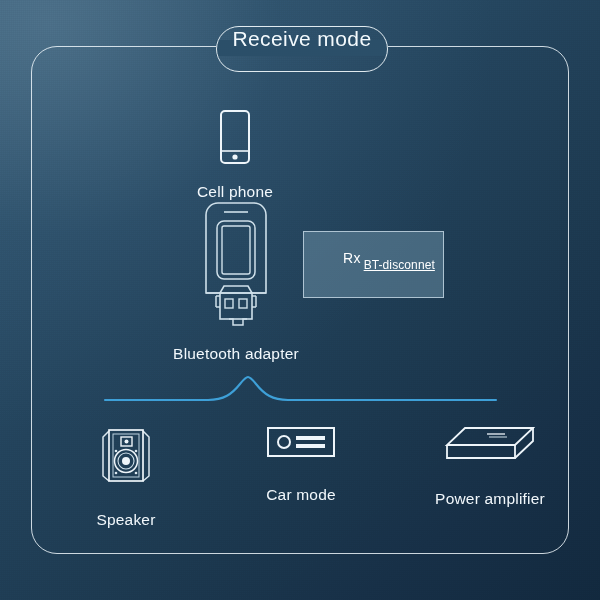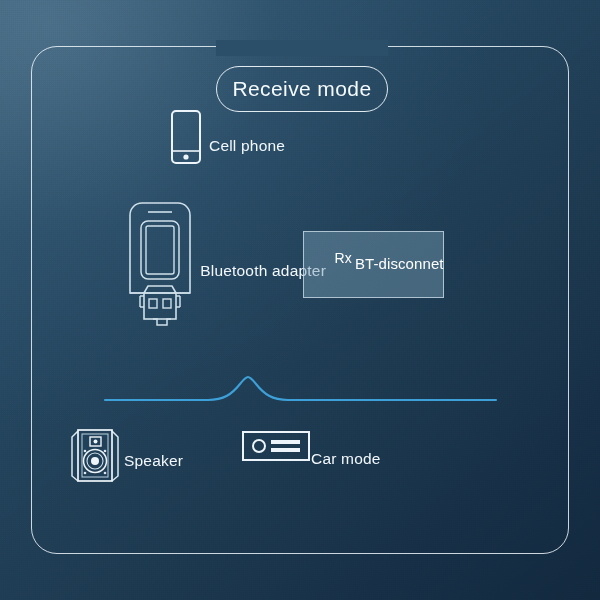--- a/index.html
+++ b/index.html
@@ -53,36 +53,35 @@
   }
   #title-pill {
     position: absolute;
     left: 216px;
     top: 26px;
     width: 172px;
     height: 46px;
     border: 1.5px solid rgba(240,247,251,0.92);
     border-radius: 24px;
     display: flex;
-    align-items: center;
+    align-items: flex-start;
     justify-content: center;
     box-sizing: border-box;
     background: transparent;
-    margin-top: 40px;
   }
   #title-pill span {
     font-size: 21px;
     letter-spacing: 0.4px;
     color: #f4fafd;
     white-space: nowrap;
   }
   .node {
     position: absolute;
     display: flex;
-    flex-direction: row;
+    flex-direction: column;
     align-items: center;
   }
   .node-label {
     font-size: 15.5px;
     color: #f2f8fc;
     white-space: nowrap;
     letter-spacing: 0.2px;
   }
   
   #cellphone { left: 163px; top: 108px; width: 144px; }
@@ -112,36 +111,37 @@
   }
   #rx-sup {
     font-size: 14px;
     color: #ffffff;
     position: relative;
     top: -6px;
     margin-right: 3px;
     letter-spacing: 0.2px;
   }
   #rx-main {
-    font-size: 15px;
+    font-size: 12px;
     color: #ffffff;
     letter-spacing: 0.1px;
     white-space: nowrap;
+    text-decoration: underline;
   }
   
   #divider {
     position: absolute;
     left: 100px;
     top: 372px;
     width: 400px;
     height: 34px;
   }
   
   #speaker { left: 66px; top: 424px; width: 120px; }
-  #speaker .node-label { margin-top: 12px; text-align: center; }
+  #speaker .node-label { margin-top: 25px; text-align: center; }
   #carradio { left: 241px; top: 424px; width: 120px; }
   #carradio .node-label { margin-top: 26px; }
   #amplifier { left: 410px; top: 424px; width: 160px; }
   #amplifier .node-label { margin-top: 22px; }
   .icon-wrap { display: block; line-height: 0; }
 </style>
 </head>
 <body>
 
 <div id="stage">
@@ -244,14 +244,30 @@
       <svg width="70" height="36" viewBox="0 0 70 36">
         <rect x="2" y="4" width="66" height="28" fill="none" stroke="#eef5fa" stroke-width="2"></rect>
         <circle cx="18" cy="18" r="6" fill="none" stroke="#eef5fa" stroke-width="2"></circle>
         <rect x="30" y="12" width="29" height="4" fill="#eef5fa"></rect>
         <rect x="30" y="20" width="29" height="4" fill="#eef5fa"></rect>
       </svg>
     </span>
     <span class="node-label">Car mode</span>
   </div>
 
+  <div class="node" id="amplifier">
+    <span class="icon-wrap">
+      <svg width="94" height="44" viewBox="0 0 94 44">
+
+        <path d="M22 4 L90 4 L72 21 L4 21 Z" fill="none" stroke="#eef5fa" stroke-width="1.8"></path>
+
+        <path d="M4 21 V34 L72 34 V21" fill="none" stroke="#eef5fa" stroke-width="1.8"></path>
+
+        <path d="M72 34 L90 17 V4" fill="none" stroke="#eef5fa" stroke-width="1.8"></path>
+
+        <line x1="44" y1="10" x2="62" y2="10" stroke="#eef5fa" stroke-width="1.3"></line>
+        <line x1="46" y1="13" x2="64" y2="13" stroke="#cfe0ea" stroke-width="1"></line>
+      </svg>
+    </span>
+    <span class="node-label">Power amplifier</span>
+  </div>
 
 </div>
 
 </body></html>

